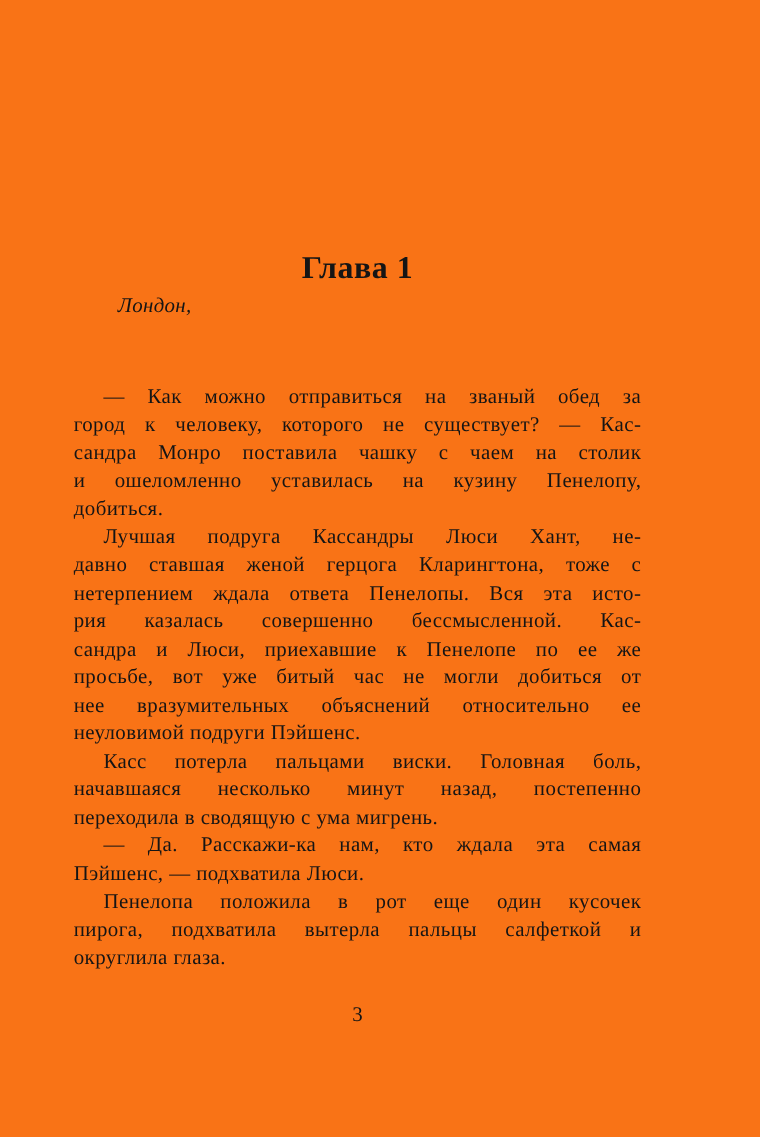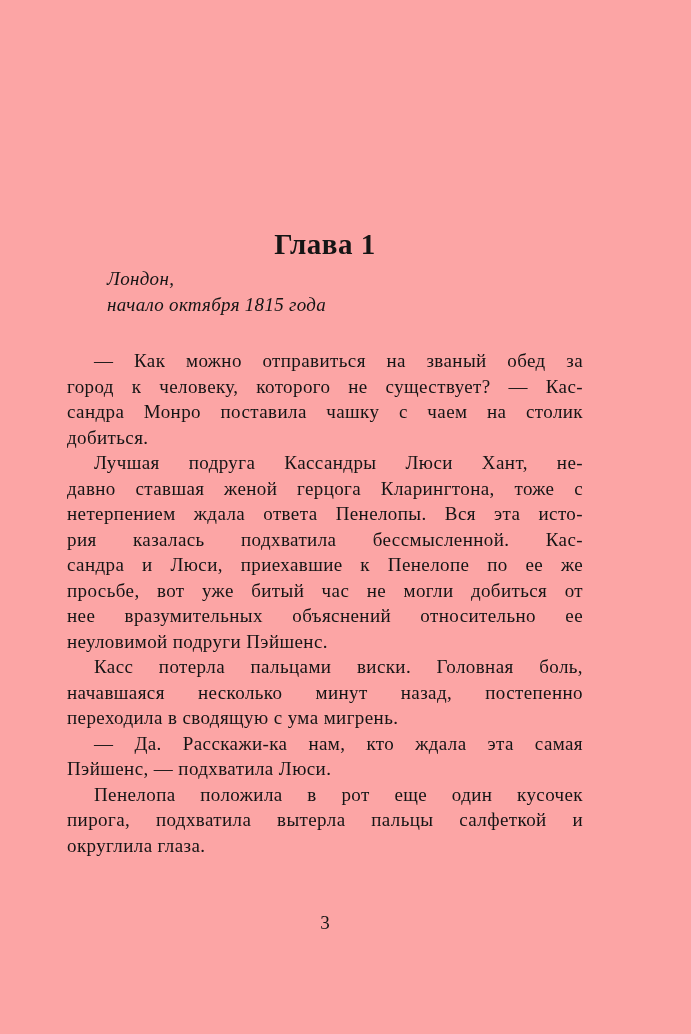--- a/index.html
+++ b/index.html
@@ -4,21 +4,21 @@
 <style>
   html, body {
     margin: 0;
     padding: 0;
     background: #ffffff;
   }
   .book-page {
     position: relative;
     width: 691px;
     height: 1034px;
-    background: #fca5a5;
+    background: #f97316;
     font-family: "Liberation Serif", serif;
     color: #151515;
     overflow: hidden;
   }
   .chapter-title {
     position: absolute;
     left: 67px;
     top: 229px;
     width: 516px;
     text-align: center;
@@ -67,35 +67,35 @@
 </style>
 </head>
 <body>
 
 <div class="book-page">
 
   <div class="chapter-title">Глава 1</div>
 
   <div class="dateline">
     <div>Лондон,</div>
-    <div>начало октября 1815 года</div>
   </div>
 
   <div class="body-text">
       <div class="para">
         <div class="line">— Как можно отправиться на званый обед за</div>
         <div class="line">город к человеку, которого не существует? — Кас-</div>
         <div class="line">сандра Монро поставила чашку с чаем на столик</div>
+        <div class="line">и ошеломленно уставилась на кузину Пенелопу,</div>
         <div class="line">добиться.</div>
       </div>
       <div class="para">
         <div class="line">Лучшая подруга Кассандры Люси Хант, не-</div>
         <div class="line">давно ставшая женой герцога Кларингтона, тоже с</div>
         <div class="line">нетерпением ждала ответа Пенелопы. Вся эта исто-</div>
-        <div class="line">рия казалась подхватила бессмысленной. Кас-</div>
+        <div class="line">рия казалась совершенно бессмысленной. Кас-</div>
         <div class="line">сандра и Люси, приехавшие к Пенелопе по ее же</div>
         <div class="line">просьбе, вот уже битый час не могли добиться от</div>
         <div class="line">нее вразумительных объяснений относительно ее</div>
         <div class="line">неуловимой подруги Пэйшенс.</div>
       </div>
       <div class="para">
         <div class="line">Касс потерла пальцами виски. Головная боль,</div>
         <div class="line">начавшаяся несколько минут назад, постепенно</div>
         <div class="line">переходила в сводящую с ума мигрень.</div>
       </div>

